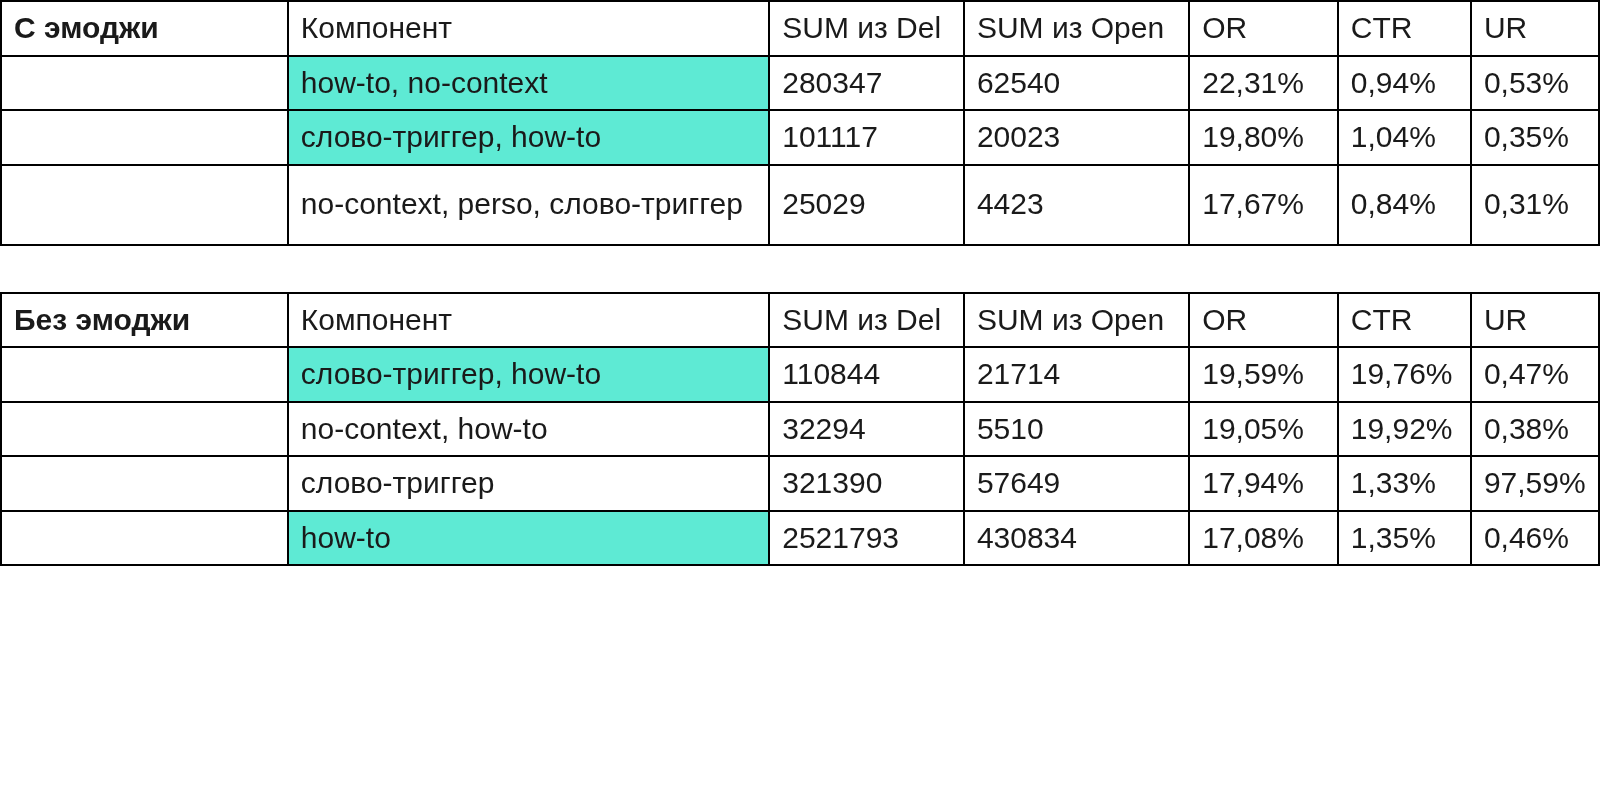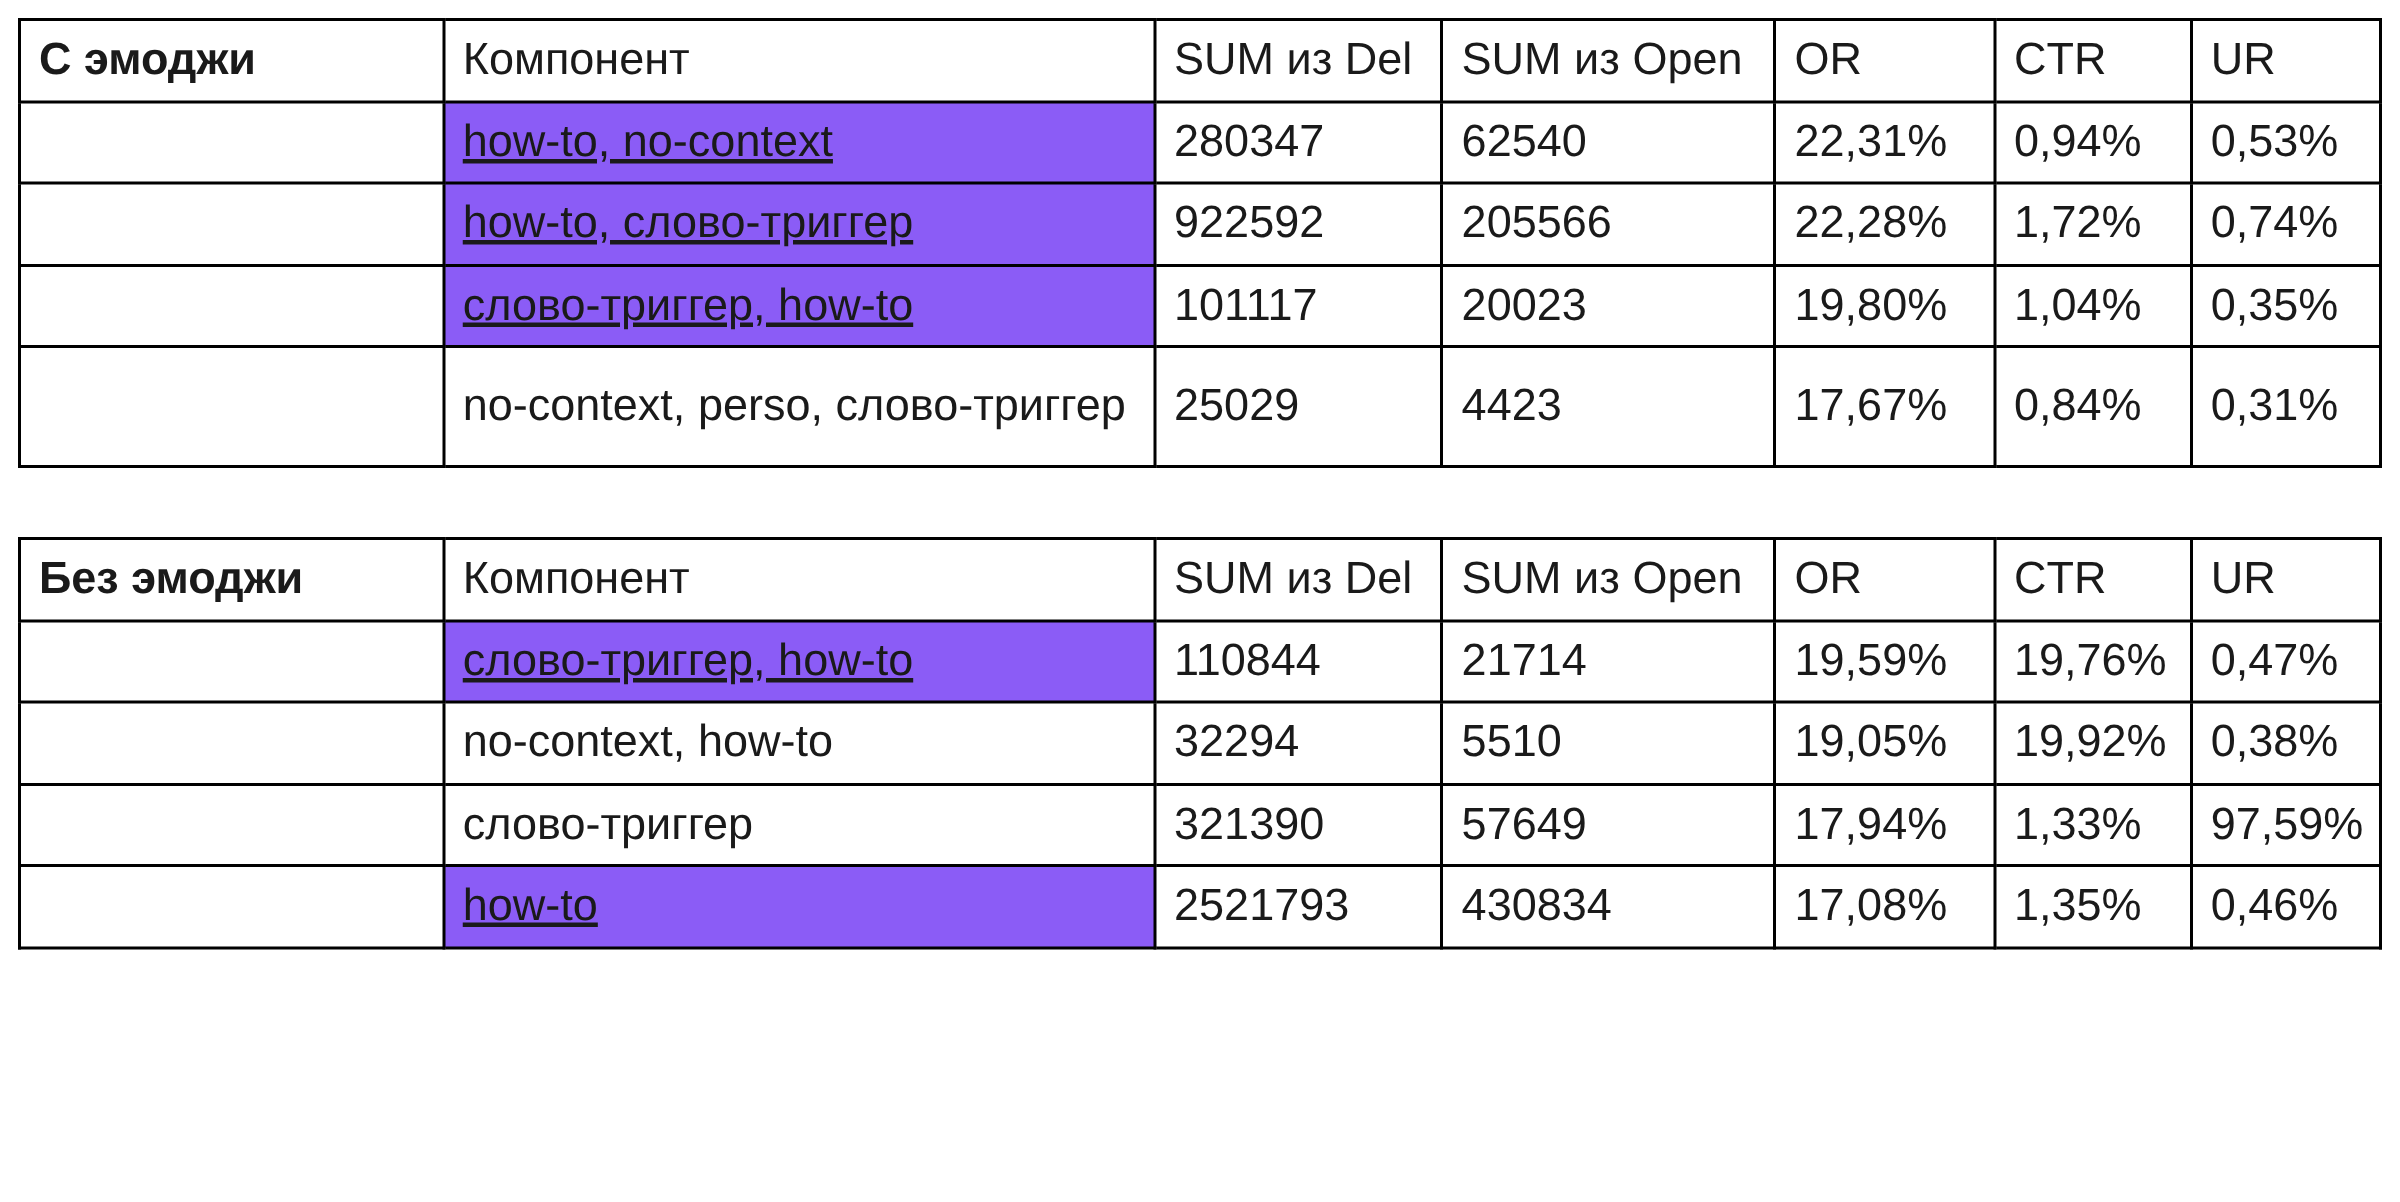--- a/index.html
+++ b/index.html
@@ -5,21 +5,21 @@
   html,body{
     margin:0;
     padding:0;
     background:#ffffff;
     font-family:Arial,Helvetica,sans-serif;
     color:#000;
   }
   .page{
     width:1600px;
     box-sizing:border-box;
-    padding:12px;
+    padding:0;
   }
   table{
     border-collapse:collapse;
     width:100%;
     table-layout:fixed;
   }
   td{
     border:2px solid #000;
     padding:6px 10px 6px 12px;
     font-size:30px;
@@ -29,22 +29,21 @@
     height:44px;
     box-sizing:border-box;
   }
   td.tall{
     height:80px;
   }
   td.group-title{
     font-weight:700;
   }
   td.highlight{
-    background:#8b5cf6;
-    text-decoration:underline;
+    background:#5eead4;
   }
   
   col.c1{width:280px;}
   col.c2{width:470px;}
   col.c3{width:190px;}
   col.c4{width:220px;}
   col.c5{width:145px;}
   col.c6{width:130px;}
   col.c7{width:125px;}
   .spacer{
@@ -77,29 +76,20 @@
       <td>UR</td>
     </tr>
     <tr>
       <td></td>
       <td class="highlight">how-to, no-context</td>
       <td>280347</td>
       <td>62540</td>
       <td>22,31%</td>
       <td>0,94%</td>
       <td>0,53%</td>
-    </tr>
-    <tr>
-      <td></td>
-      <td class="highlight">how-to, слово-триггер</td>
-      <td>922592</td>
-      <td>205566</td>
-      <td>22,28%</td>
-      <td>1,72%</td>
-      <td>0,74%</td>
     </tr>
     <tr>
       <td></td>
       <td class="highlight">слово-триггер, how-to</td>
       <td>101117</td>
       <td>20023</td>
       <td>19,80%</td>
       <td>1,04%</td>
       <td>0,35%</td>
     </tr>

